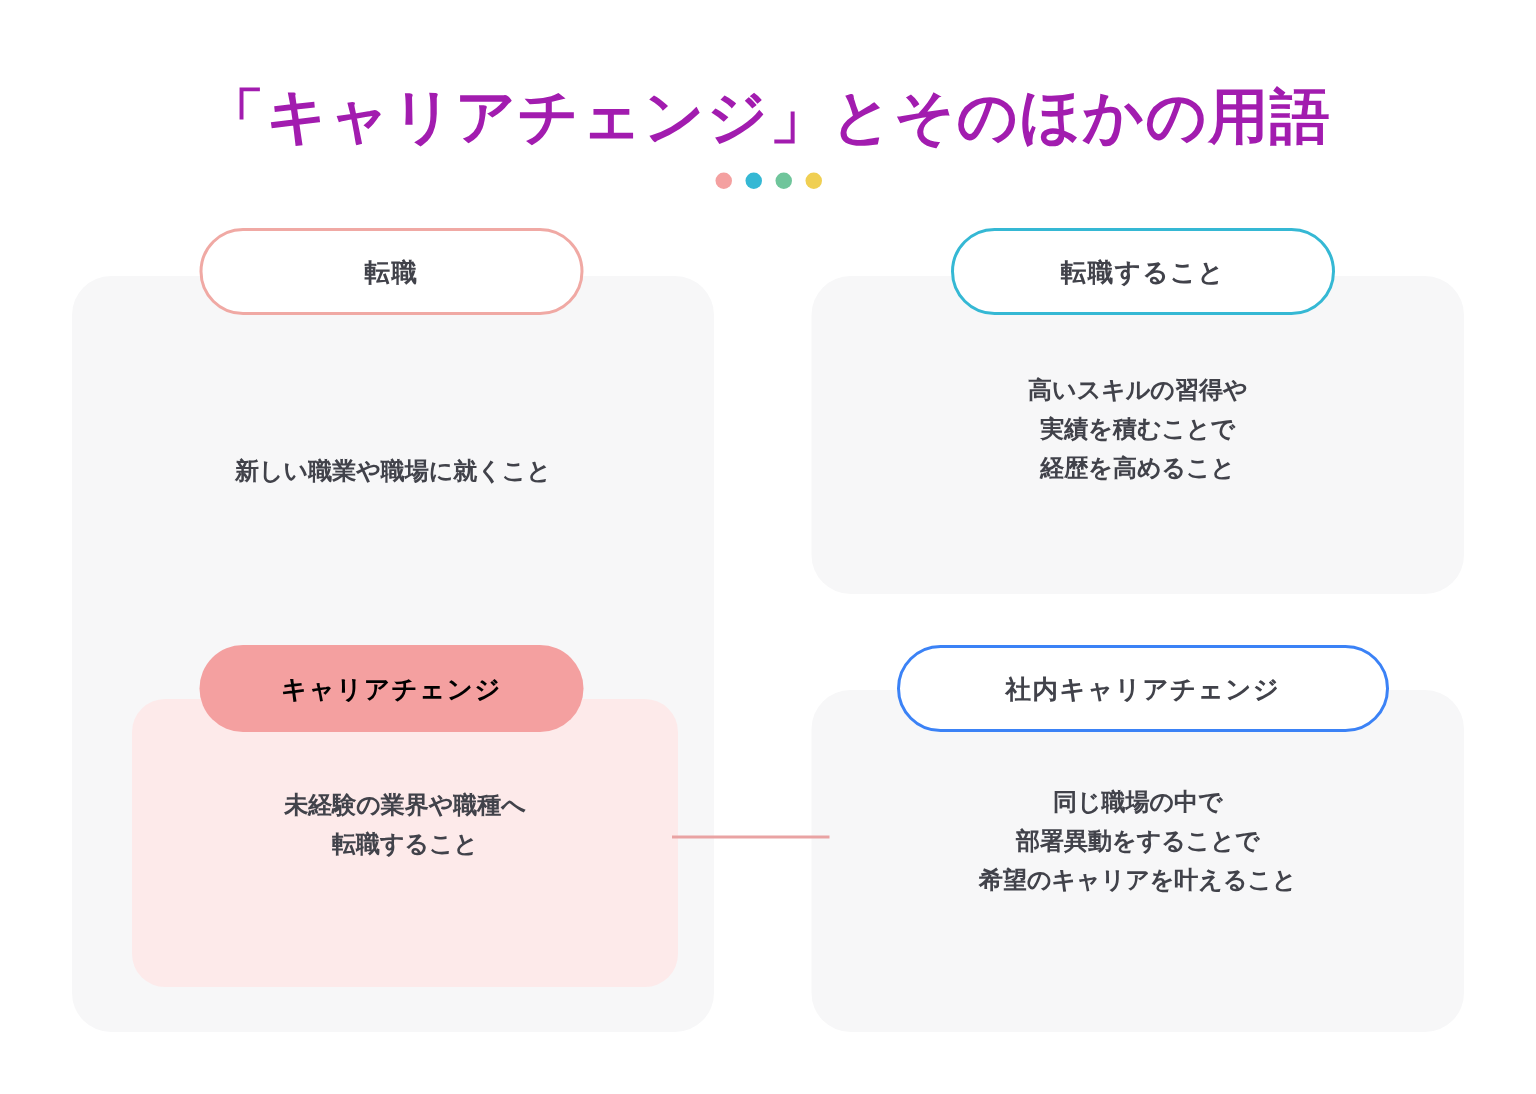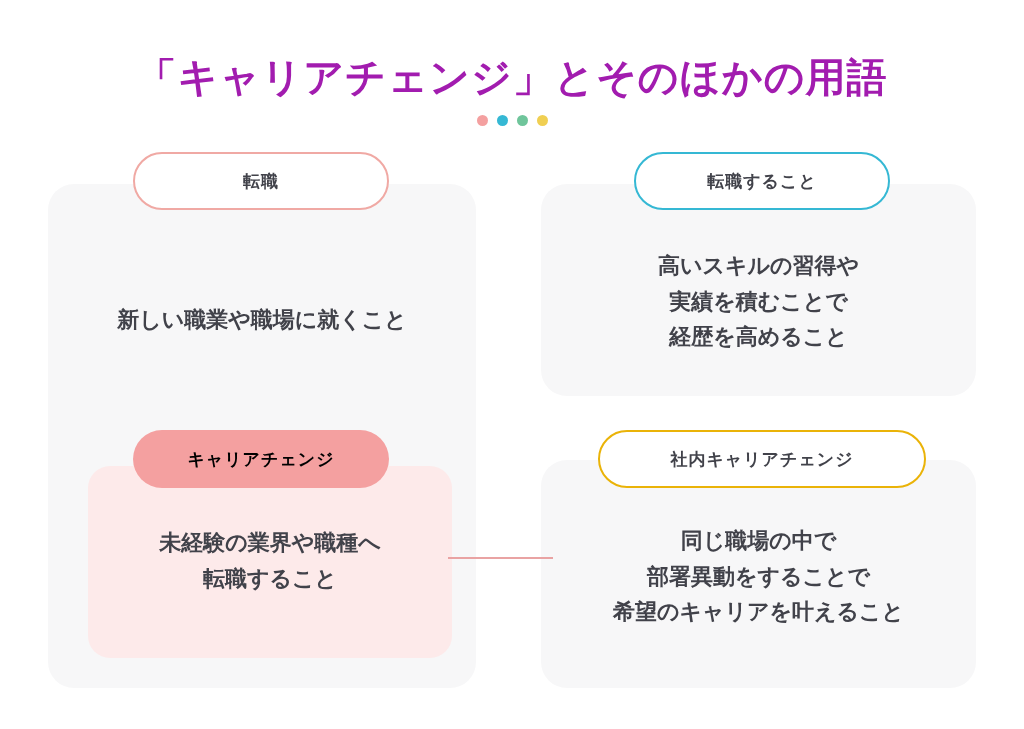--- a/index.html
+++ b/index.html
@@ -132,29 +132,29 @@
     height: 58px;
     background: #f4a0a0;
     color: #000000;
   }
   .pill-internal {
     left: 598px;
     top: 430px;
     width: 328px;
     height: 58px;
     background: #ffffff;
-    border: 2px solid #eab308;
+    border: 2px solid #3b82f6;
     color: #41424a;
   }
 
   
   .body-text {
     position: absolute;
     text-align: center;
-    font-size: 22px;
+    font-size: 16px;
     font-weight: bold;
     line-height: 1.62;
     color: #41424a;
     white-space: pre-line;
   }
   .text-tenshoku {
     left: 48px;
     top: 302px;
     width: 428px;
   }

